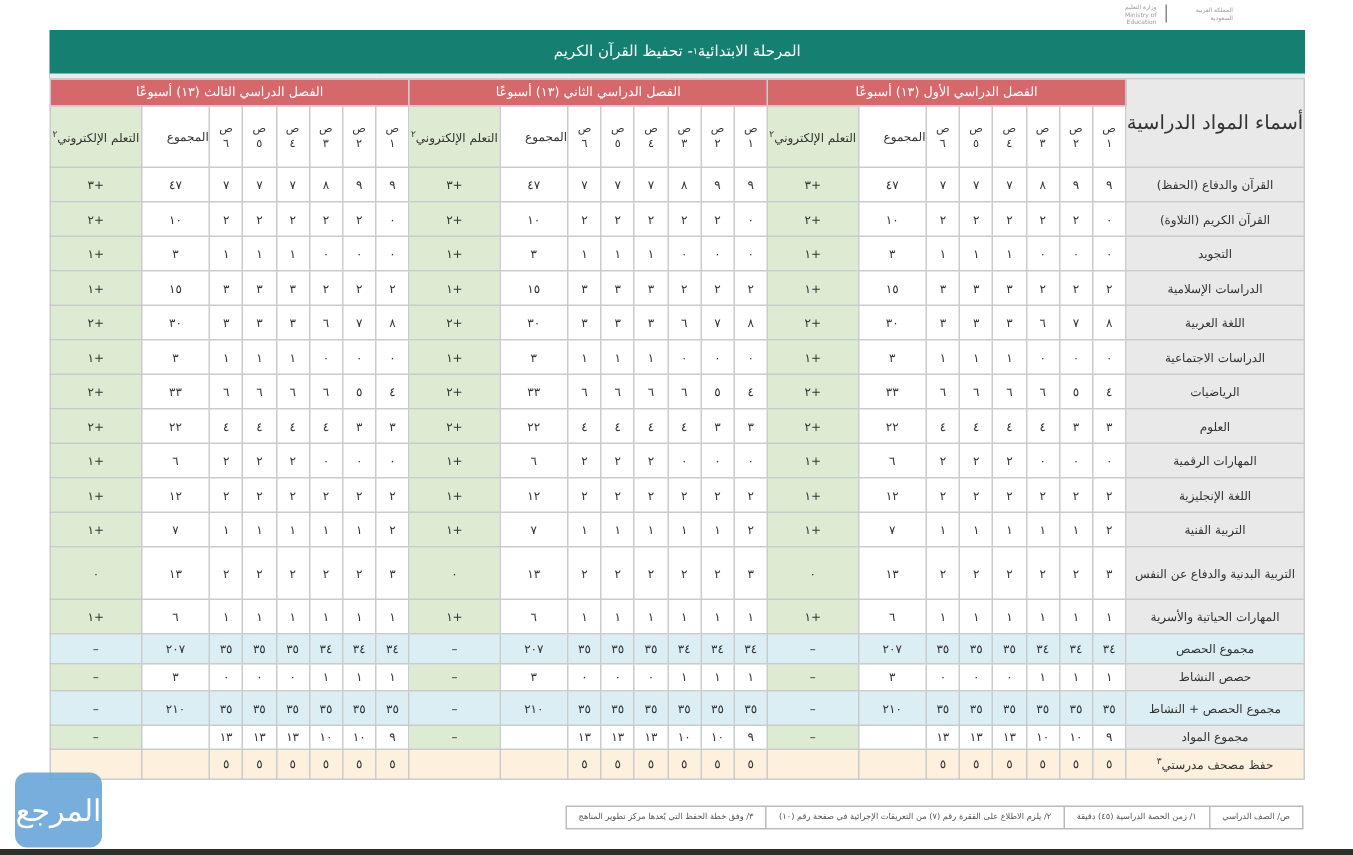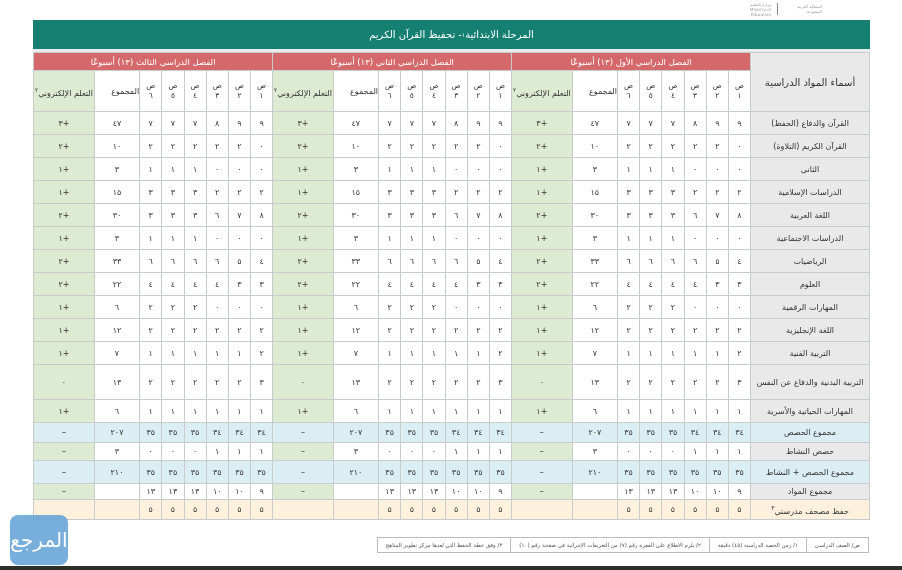--- a/index.html
+++ b/index.html
@@ -5,21 +5,21 @@
   html,body{margin:0;padding:0;}
   body{width:902px;height:570px;background:#ffffff;position:relative;overflow:hidden;font-family:"DejaVu Sans",sans-serif;}
   .logos{position:absolute;top:0;right:80px;height:18px;display:flex;align-items:center;gap:6px;}
   .logo-text{font-size:4px;color:#999;line-height:5px;width:38px;text-align:right;}
   .logo-sep{width:1px;height:12px;background:#888;}
   .sheet{position:absolute;left:33px;top:20px;width:837px;direction:rtl;}
   .title-bar{height:29px;background:#157f72;color:#fff;font-size:10px;display:flex;align-items:center;justify-content:center;border-bottom:3px solid #e9ecec;}
   table{border-collapse:collapse;width:837px;table-layout:fixed;direction:rtl;}
   td,th{border:1px solid #c9cccc;text-align:center;font-size:8px;color:#333;padding:0;font-weight:normal;}
   th.term{background:#d4686a;color:#fff;height:17px;font-size:8.5px;}
-  th.subj-head{background:#e9e9e9;color:#333;font-size:10px;}
+  th.subj-head{background:#e9e9e9;color:#333;font-size:13px;}
   th.p{background:#fff;font-size:7.5px;line-height:10px;height:40px;}
   th.tot{background:#fff;font-size:8px;padding-left:30px;}
   th.el{background:#dcebd1;font-size:8px;line-height:11px;}
   td.subj{background:#e9e9e9;font-size:8px;color:#333;padding:0 3px;}
   td.el{background:#dcebd1;}
   tr.r td{height:22px;}
   tr.tall td{height:34px;}
   tr.sum td{background:#dbeef3;height:19px;}
   tr.sum td.subj{background:#dbeef3;}
   tr.act td{height:17px;background:#fff;}
@@ -165,21 +165,21 @@
           <td>٠</td>
           <td>٢</td>
           <td>٢</td>
           <td>٢</td>
           <td>٢</td>
           <td>٢</td>
           <td>١٠</td>
           <td class="el">+٢</td>
         </tr>
         <tr class="r">
-          <td class="subj"><span>الثاني</span></td>
+          <td class="subj"><span>التجويد</span></td>
           <td>٠</td>
           <td>٠</td>
           <td>٠</td>
           <td>١</td>
           <td>١</td>
           <td>١</td>
           <td>٣</td>
           <td class="el">+١</td>
           <td>٠</td>
           <td>٠</td>

